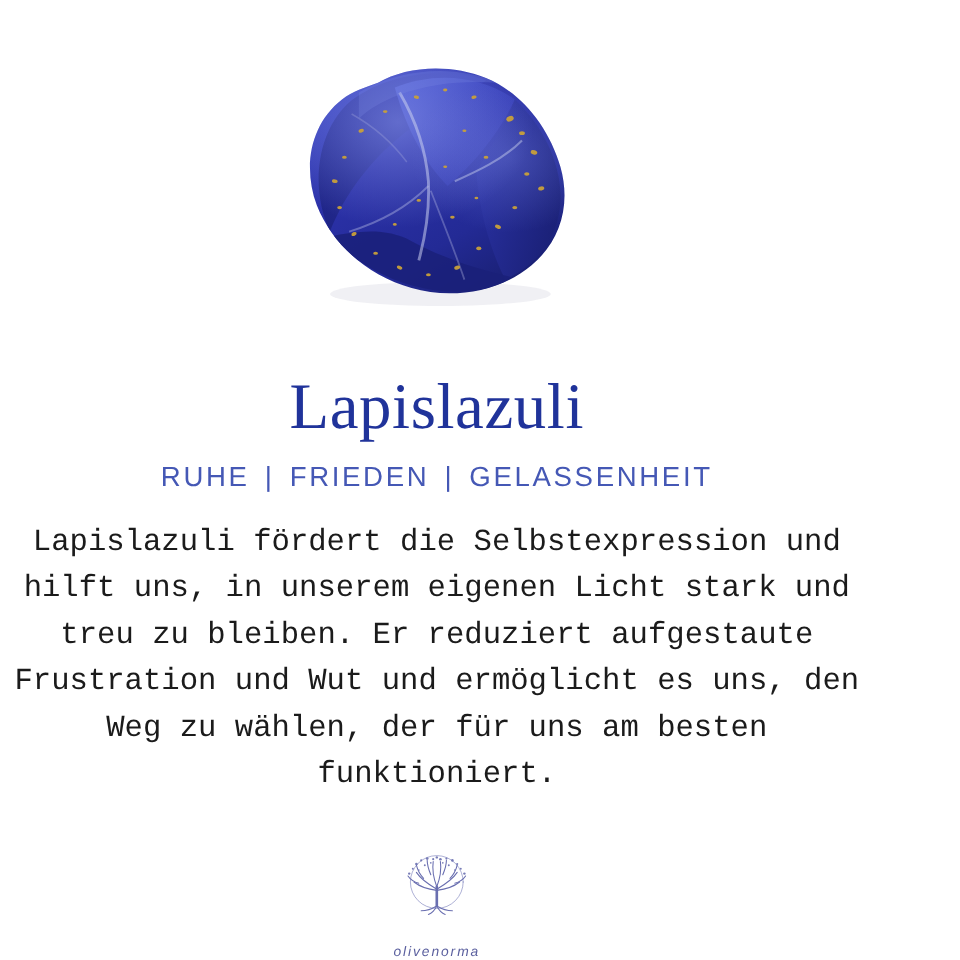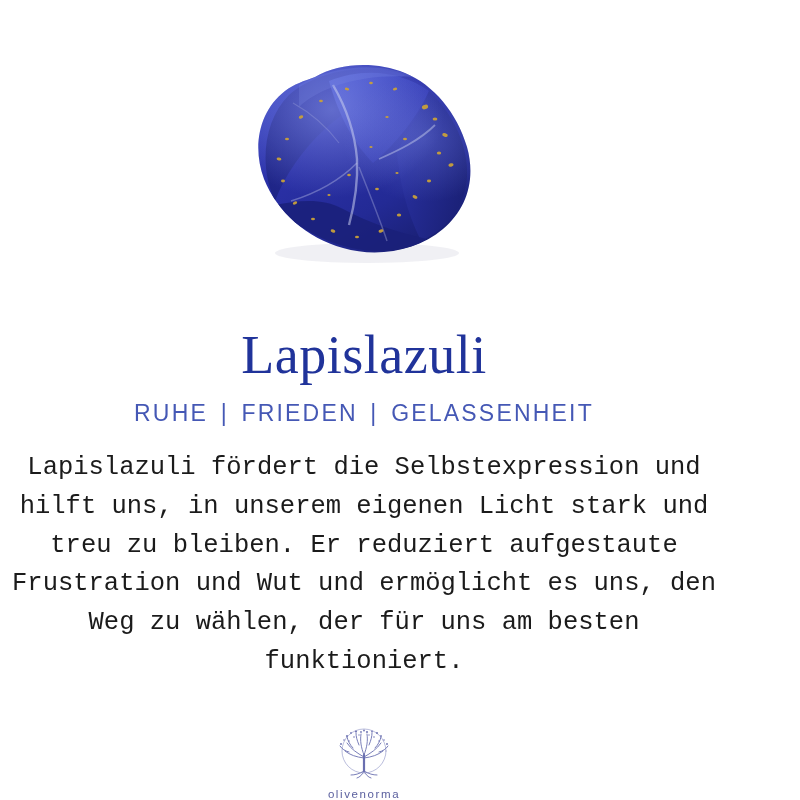--- a/index.html
+++ b/index.html
@@ -88,22 +88,23 @@
   .logo-mark {
     width: 70px;
     height: 62px;
     display: block;
   }
   .logo-text {
     font-family: "Liberation Sans", sans-serif;
     font-size: 11.5px;
     letter-spacing: 1.6px;
     color: #5a5f9e;
-    margin-top: 1px;
+    margin-top: 17px;
     text-transform: lowercase;
+    font-style: italic;
   }
 </style>
 </head>
 <body>
 
 <div class="page">
 
   <div class="stone-area">
     <div class="stone-wrap">
       <svg class="stone-svg" viewBox="0 0 270 210" xmlns="http://www.w3.org/2000/svg">

